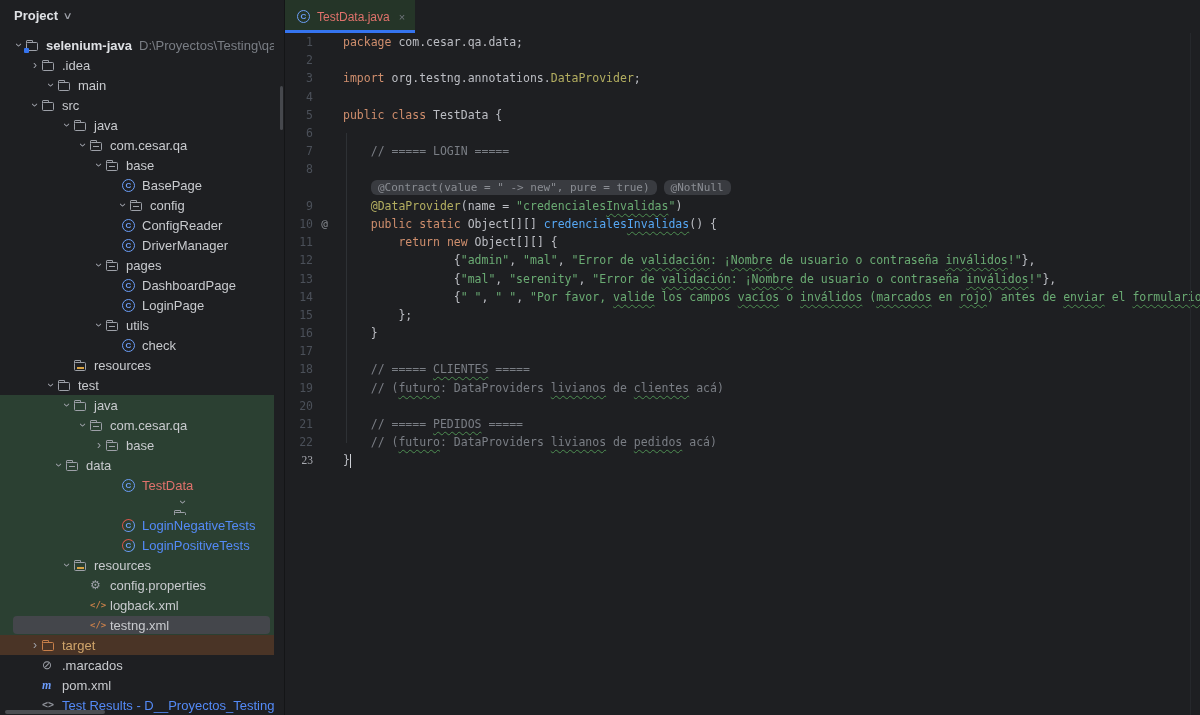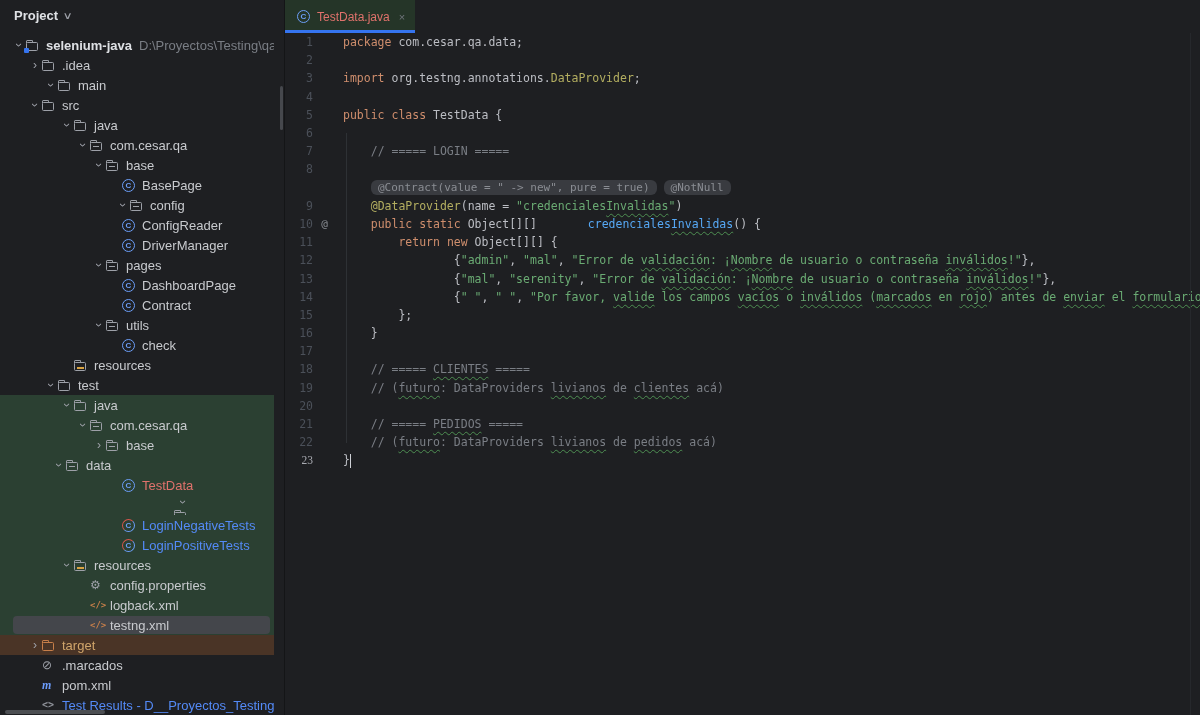--- a/index.html
+++ b/index.html
@@ -57,21 +57,21 @@
   .tab-title{color:#E0726C;font-size:12px;}
   .tab-close{color:#6F737A;font-size:11px;margin-left:2px;}
   #code{position:absolute;left:0;top:33px;right:0;bottom:0;
         font-family:"DejaVu Sans Mono",monospace;font-size:11.5px;}
   .cline{display:flex;align-items:center;height:18.2px;white-space:pre;}
   .gnum{width:28px;text-align:right;color:#4B5059;flex:none;}
   .gnum.cur{color:#A9ABB2;font-family:Liberation Serif, serif;}
   .gbadge{width:15px;text-align:center;color:#8A8D93;flex:none;margin-left:4px;font-size:11px;}
   .ccontent{padding-left:11px;}
   .k{color:#CF8E6D;} .p{color:#BCBEC4;} .s{color:#6AAB73;} .a{color:#B3AE60;}
-  .c{color:#7A7E85;} .m{color:#56A8F5;margin-left:44px;}
+  .c{color:#7A7E85;} .m{color:#56A8F5;}
   .su,.cu,.mu{text-decoration:underline wavy #4E8F52 1px;text-underline-offset:2.5px;}
   .su{color:#6AAB73;} .cu{color:#7A7E85;text-align:center;} .mu{color:#56A8F5;}
   .pill{display:inline-block;background:#393B40;color:#8A8D93;border-radius:6px;padding:0 7px;
         height:15px;line-height:15px;font-size:11px;margin-right:7px;}
   .caret{display:inline-block;width:1.5px;height:14px;background:#CED0D6;vertical-align:middle;}
   .iguide{position:absolute;width:1px;background:#2E3135;}
   .margin-line{position:absolute;top:0;bottom:0;width:1px;background:#26282C;}
 </style>
 </head>
 <body>
@@ -174,21 +174,21 @@
           <span class="ico-wrap">
             <span class="cls-ico">C</span>
           </span>
           <span class="lbl">DashboardPage</span>
         </div>
         <div class="tree-row" style="padding-left: 108px;">
           <span class="chev"></span>
           <span class="ico-wrap">
             <span class="cls-ico">C</span>
           </span>
-          <span class="lbl">Contract</span>
+          <span class="lbl">LoginPage</span>
         </div>
         <div class="tree-row" style="padding-left: 92px;">
           <span class="chev open">›</span>
           <span class="ico-wrap">
             <span class="fold pkg"></span>
           </span>
           <span class="lbl">utils</span>
         </div>
         <div class="tree-row" style="padding-left: 108px;">
           <span class="chev"></span>

